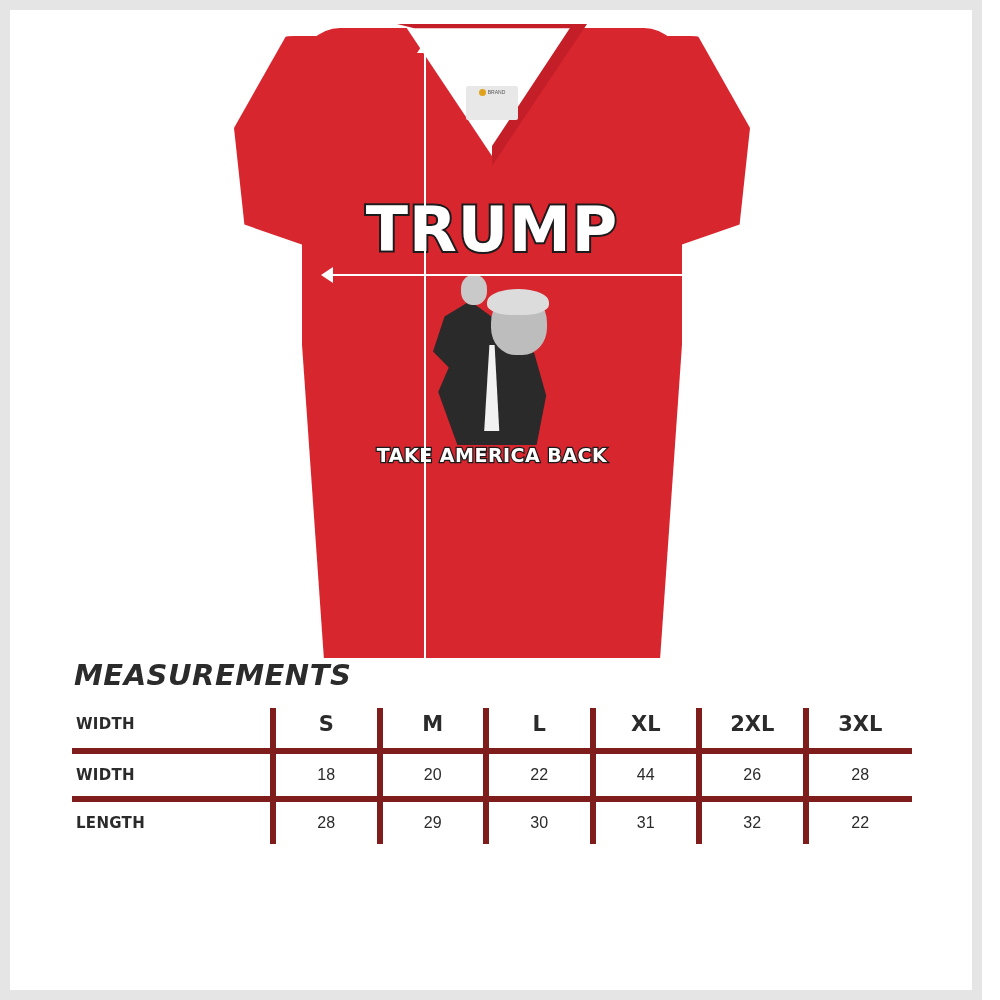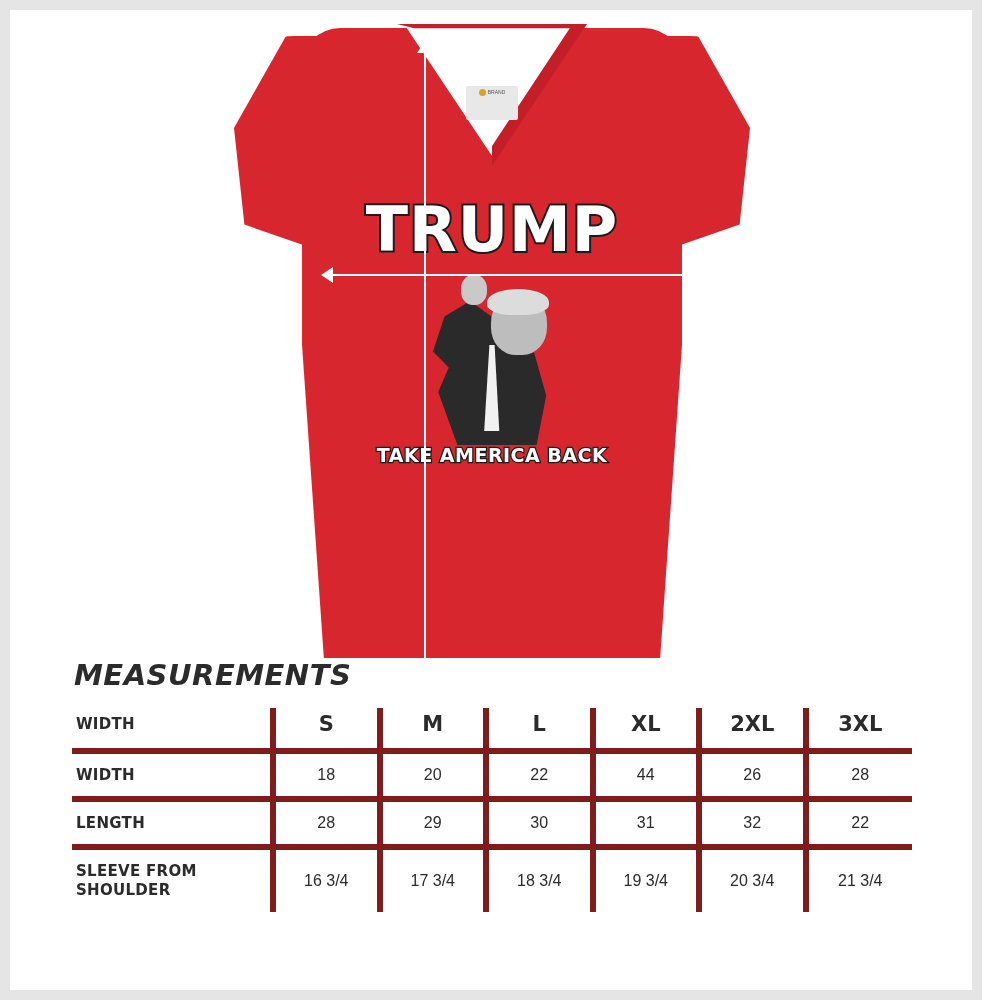--- a/index.html
+++ b/index.html
@@ -404,27 +404,18 @@
           </tr>
           <tr>
             <td>LENGTH</td>
             <td>28</td>
             <td>29</td>
             <td>30</td>
             <td>31</td>
             <td>32</td>
             <td>22</td>
           </tr>
-          <tr>
-            <td class="nowrap-two">SLEEVE FROM SHOULDER</td>
-            <td>16 3/4</td>
-            <td>17 3/4</td>
-            <td>18 3/4</td>
-            <td>19 3/4</td>
-            <td>20 3/4</td>
-            <td>21 3/4</td>
-          </tr>
         </tbody>
       </table>
     </div>
 
   </div>
 </div>
 
 </body></html>

